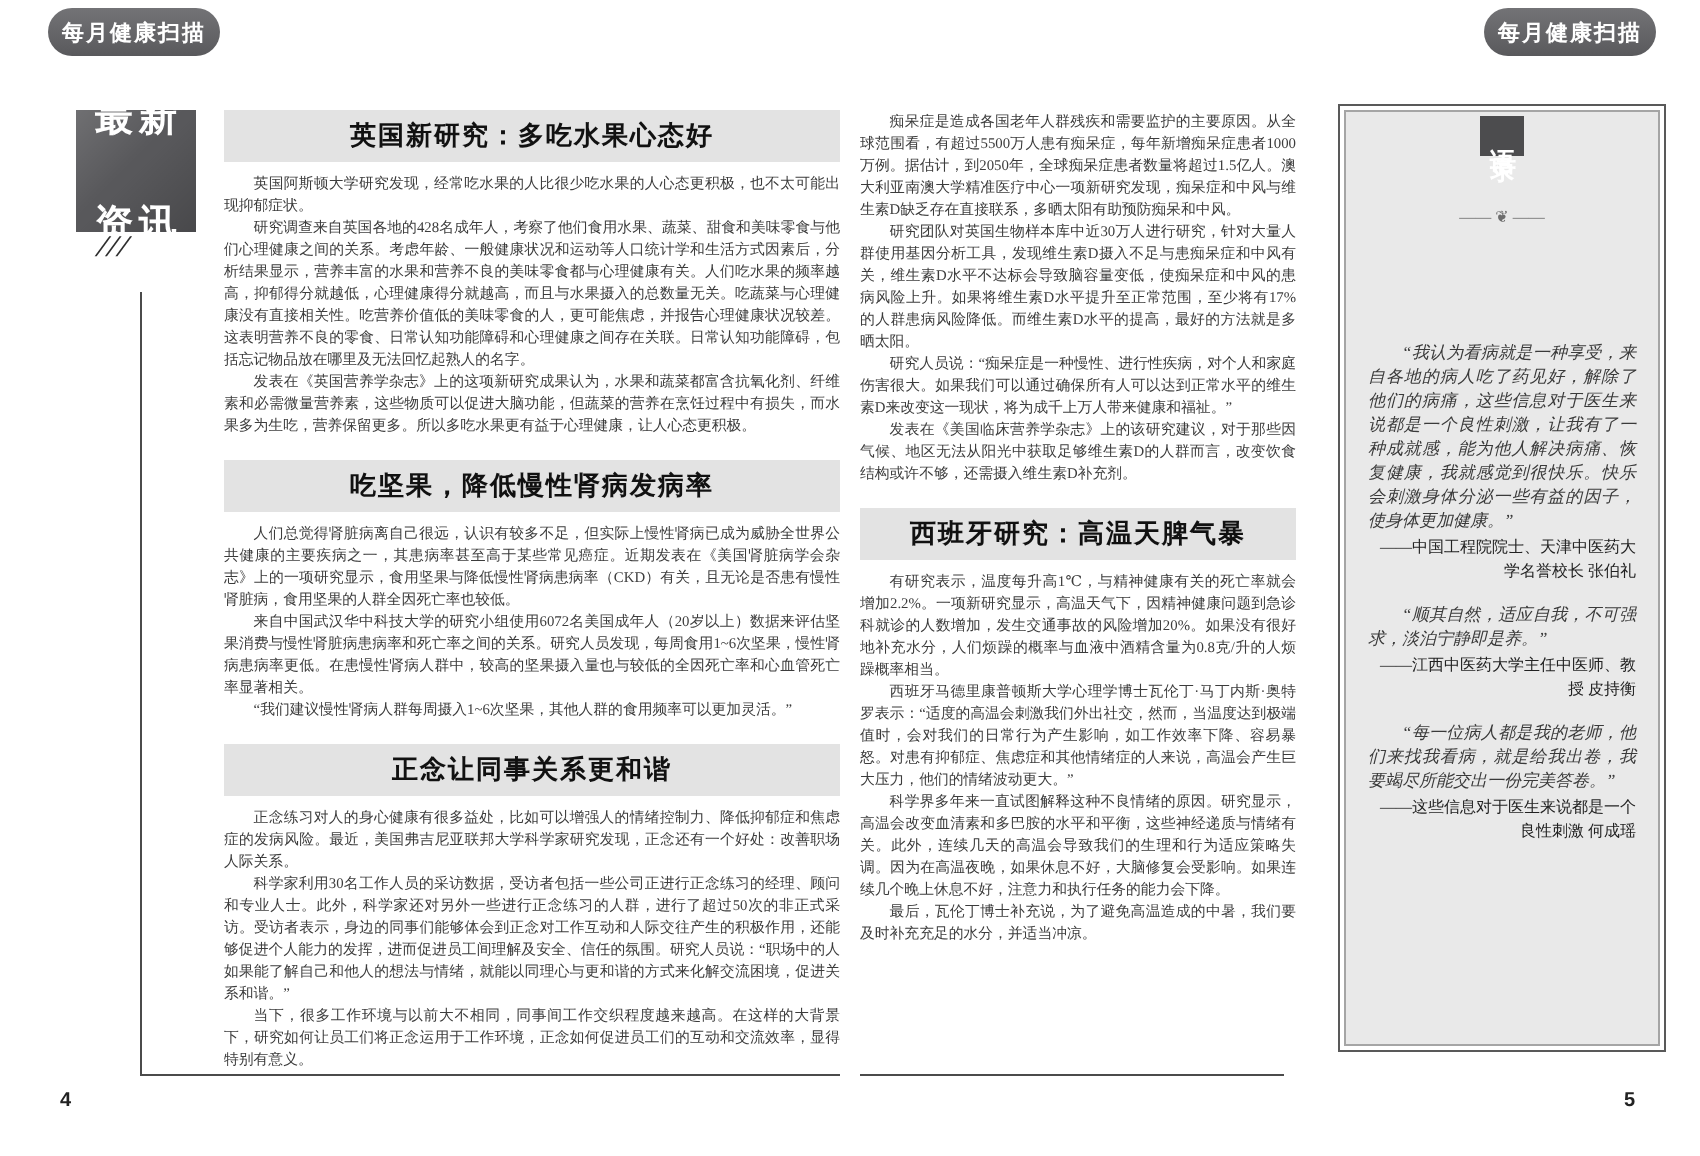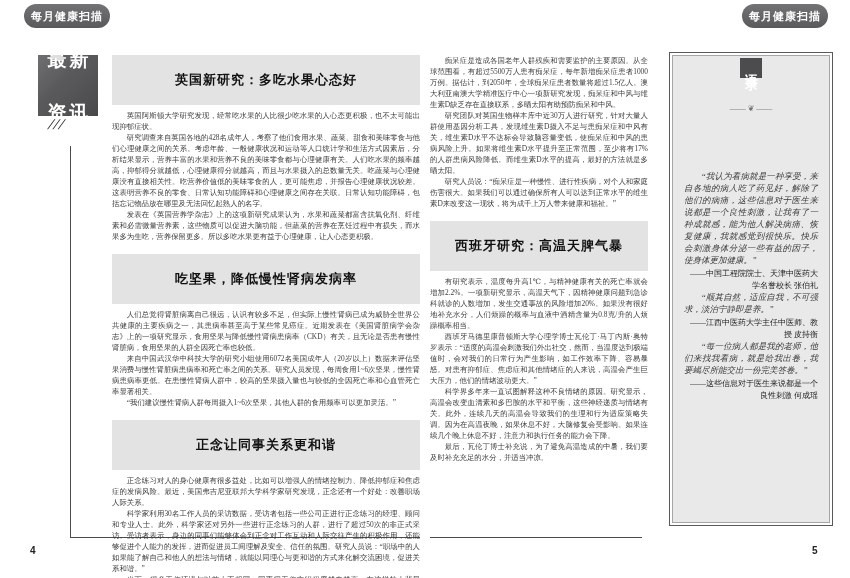--- a/index.html
+++ b/index.html
@@ -34,21 +34,21 @@
   .hrule{position:absolute;top:537px;height:1px;background:#4b4b4b;}
   .hrule-l{left:70px;width:350px;}
   .hrule-r{left:430px;width:212px;}
   
   .col{position:absolute;top:55px;}
   .col-left{left:112px;width:308px;}
   .col-right{left:430px;width:218px;}
   .article{margin-bottom:12px;}
   .bar{
     margin:0 0 5px;background:#e3e3e3;color:#111;
-    text-align:center;font-size:13px;font-weight:bold;letter-spacing:1px;padding:16px 0;
+    text-align:center;font-size:13px;font-weight:bold;letter-spacing:1px;padding:4px 0;
   }
   .article p{
     margin:0;text-indent:2em;text-align:justify;
     font-size:7.4px;line-height:11px;color:#3c3c3c;
   }
   
   .quotes{
     position:absolute;left:669px;top:52px;width:164px;height:474px;
     border:1px solid #595959;background:#fff;box-sizing:border-box;padding:2px;
   }
@@ -56,21 +56,21 @@
     position:relative;height:100%;box-sizing:border-box;overflow:hidden;
     border:1px solid #a5a5a5;background:#e9e9e9;padding:2px 11px 6px;
   }
   .q-label{
     position:absolute;top:2px;left:50%;transform:translateX(-50%);
     writing-mode:vertical-rl;text-orientation:upright;
     background:#4c4c4e;color:#fff;font-size:13px;font-weight:bold;
     padding:6px 4px;letter-spacing:4px;line-height:14px;
   }
   .q-orn{margin-top:46px;text-align:center;color:#6d6d6d;font-size:8px;line-height:10px;}
-  .quote{}
+  .quote{margin-top:10px;}
   .quote.first{margin-top:56px;}
   .q-text{
     margin:0;font-size:8.5px;line-height:12px;text-indent:2em;text-align:justify;
     font-style:italic;color:#3a3a3a;
   }
   .q-attr{
     margin:2px 0 0;font-size:8px;line-height:11.5px;text-align:right;
     color:#222;font-style:normal;
   }
   .pageno{position:absolute;font-family:"Liberation Sans","DejaVu Sans",sans-serif;
@@ -118,20 +118,21 @@
       <p>科学家利用30名工作人员的采访数据，受访者包括一些公司正进行正念练习的经理、顾问和专业人士。此外，科学家还对另外一些进行正念练习的人群，进行了超过50次的非正式采访。受访者表示，身边的同事们能够体会到正念对工作互动和人际交往产生的积极作用，还能够促进个人能力的发挥，进而促进员工间理解及安全、信任的氛围。研究人员说：“职场中的人如果能了解自己和他人的想法与情绪，就能以同理心与更和谐的方式来化解交流困境，促进关系和谐。”</p>
       <p>当下，很多工作环境与以前大不相同，同事间工作交织程度越来越高。在这样的大背景下，研究如何让员工们将正念运用于工作环境，正念如何促进员工们的互动和交流效率，显得特别有意义。</p>
     </section>
   </div>
 
   <div class="col col-right">
     <section class="article">
       <p>痴呆症是造成各国老年人群残疾和需要监护的主要原因。从全球范围看，有超过5500万人患有痴呆症，每年新增痴呆症患者1000万例。据估计，到2050年，全球痴呆症患者数量将超过1.5亿人。澳大利亚南澳大学精准医疗中心一项新研究发现，痴呆症和中风与维生素D缺乏存在直接联系，多晒太阳有助预防痴呆和中风。</p>
       <p>研究团队对英国生物样本库中近30万人进行研究，针对大量人群使用基因分析工具，发现维生素D摄入不足与患痴呆症和中风有关，维生素D水平不达标会导致脑容量变低，使痴呆症和中风的患病风险上升。如果将维生素D水平提升至正常范围，至少将有17%的人群患病风险降低。而维生素D水平的提高，最好的方法就是多晒太阳。</p>
       <p>研究人员说：“痴呆症是一种慢性、进行性疾病，对个人和家庭伤害很大。如果我们可以通过确保所有人可以达到正常水平的维生素D来改变这一现状，将为成千上万人带来健康和福祉。”</p>
+      <p>发表在《美国临床营养学杂志》上的该研究建议，对于那些因气候、地区无法从阳光中获取足够维生素D的人群而言，改变饮食结构或许不够，还需摄入维生素D补充剂。</p>
     </section>
     <section class="article">
       <h2 class="bar">西班牙研究：高温天脾气暴</h2>
       <p>有研究表示，温度每升高1℃，与精神健康有关的死亡率就会增加2.2%。一项新研究显示，高温天气下，因精神健康问题到急诊科就诊的人数增加，发生交通事故的风险增加20%。如果没有很好地补充水分，人们烦躁的概率与血液中酒精含量为0.8克/升的人烦躁概率相当。</p>
       <p>西班牙马德里康普顿斯大学心理学博士瓦伦丁·马丁内斯·奥特罗表示：“适度的高温会刺激我们外出社交，然而，当温度达到极端值时，会对我们的日常行为产生影响，如工作效率下降、容易暴怒。对患有抑郁症、焦虑症和其他情绪症的人来说，高温会产生巨大压力，他们的情绪波动更大。”</p>
       <p>科学界多年来一直试图解释这种不良情绪的原因。研究显示，高温会改变血清素和多巴胺的水平和平衡，这些神经递质与情绪有关。此外，连续几天的高温会导致我们的生理和行为适应策略失调。因为在高温夜晚，如果休息不好，大脑修复会受影响。如果连续几个晚上休息不好，注意力和执行任务的能力会下降。</p>
       <p>最后，瓦伦丁博士补充说，为了避免高温造成的中暑，我们要及时补充充足的水分，并适当冲凉。</p>
     </section>
   </div>
 

